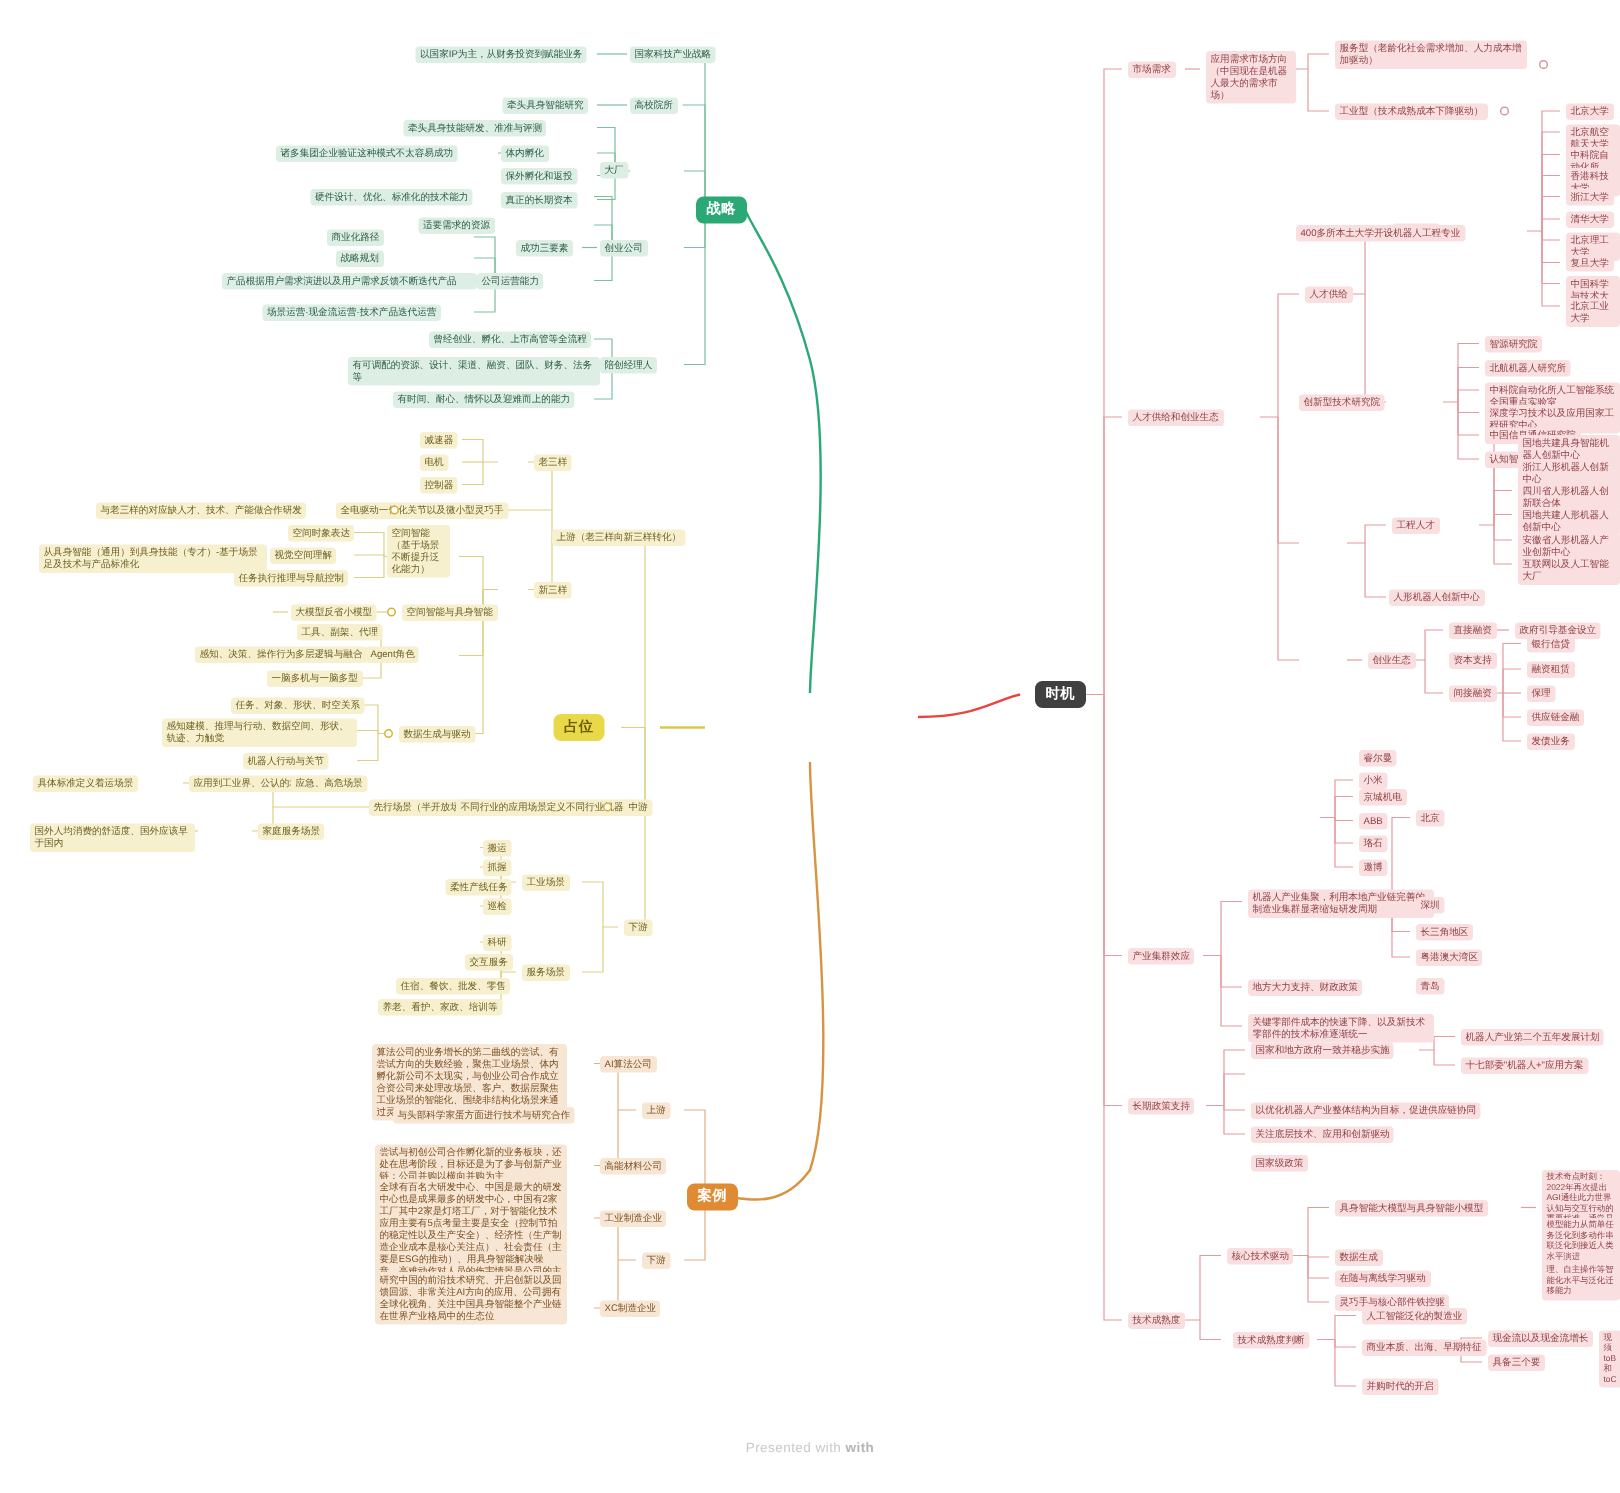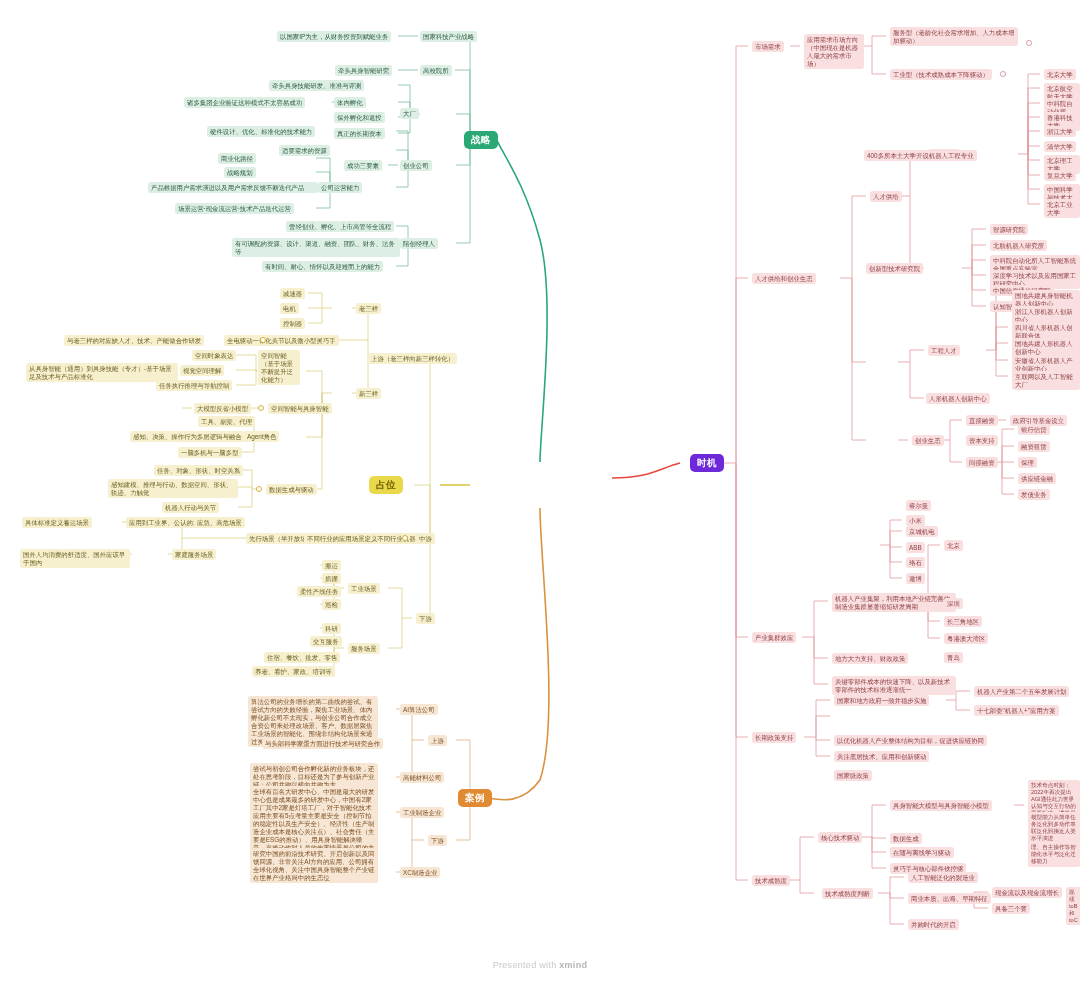--- a/index.html
+++ b/index.html
@@ -19,21 +19,21 @@
     font-size:15px;font-weight:bold;text-align:center;
     padding:9px 14px;letter-spacing:.5px;
   }
 
   
   .l1{border-radius:5px;color:#ffffff;font-size:9.5px;font-weight:bold;
       text-align:center;padding:3px 7px;letter-spacing:.4px;}
   .l1.strategy{background:#2aa876;}
   .l1.position{background:#e8d84a;color:#6b5d00;}
   .l1.case{background:#e08a33;}
-  .l1.timing{background:#6d28d9;}
+  .l1.timing{background:#404040;}
 
   
   .chip{font-size:6.4px;padding:1.6px 3px;border-radius:2.5px;color:#2b2b2b;}
   .chip.g{background:#ddefe4;color:#2d5c44;}
   .chip.y{background:#f6f0cf;color:#6b5e21;}
   .chip.o{background:#f7e6d4;color:#7a4f22;}
   .chip.r{background:#fadfe0;color:#8c3f43;}
   .chip.wrap{white-space:normal;}
 
   .bullet{position:absolute;width:6px;height:6px;border-radius:50%;
@@ -440,15 +440,15 @@
   <div class="node chip r" style="left:890px;top:863px;">灵巧手与核心部件铁控驱</div>
   <div class="node chip r" style="left:822px;top:888px;">技术成熟度判断</div>
   <div class="node chip r" style="left:908px;top:872px;">人工智能泛化的製造业</div>
   <div class="node chip r" style="left:908px;top:893px;">商业本质、出海、早期特征</div>
   <div class="node chip r" style="left:908px;top:919px;">并购时代的开启</div>
   <div class="node chip r" style="left:992px;top:887px;">现金流以及现金流增长</div>
   <div class="node chip r" style="left:992px;top:903px;">具备三个要</div>
   <div class="node chip r" style="left:1066px;top:887px;font-size:5.6px;">现须toB和toC</div>
 
   <div id="footer">
-    <span>Presented with </span><b>xmind</b>
+    <span>Presented with </span><b>with</b>
   </div>
 </div>
 
 </body></html>

